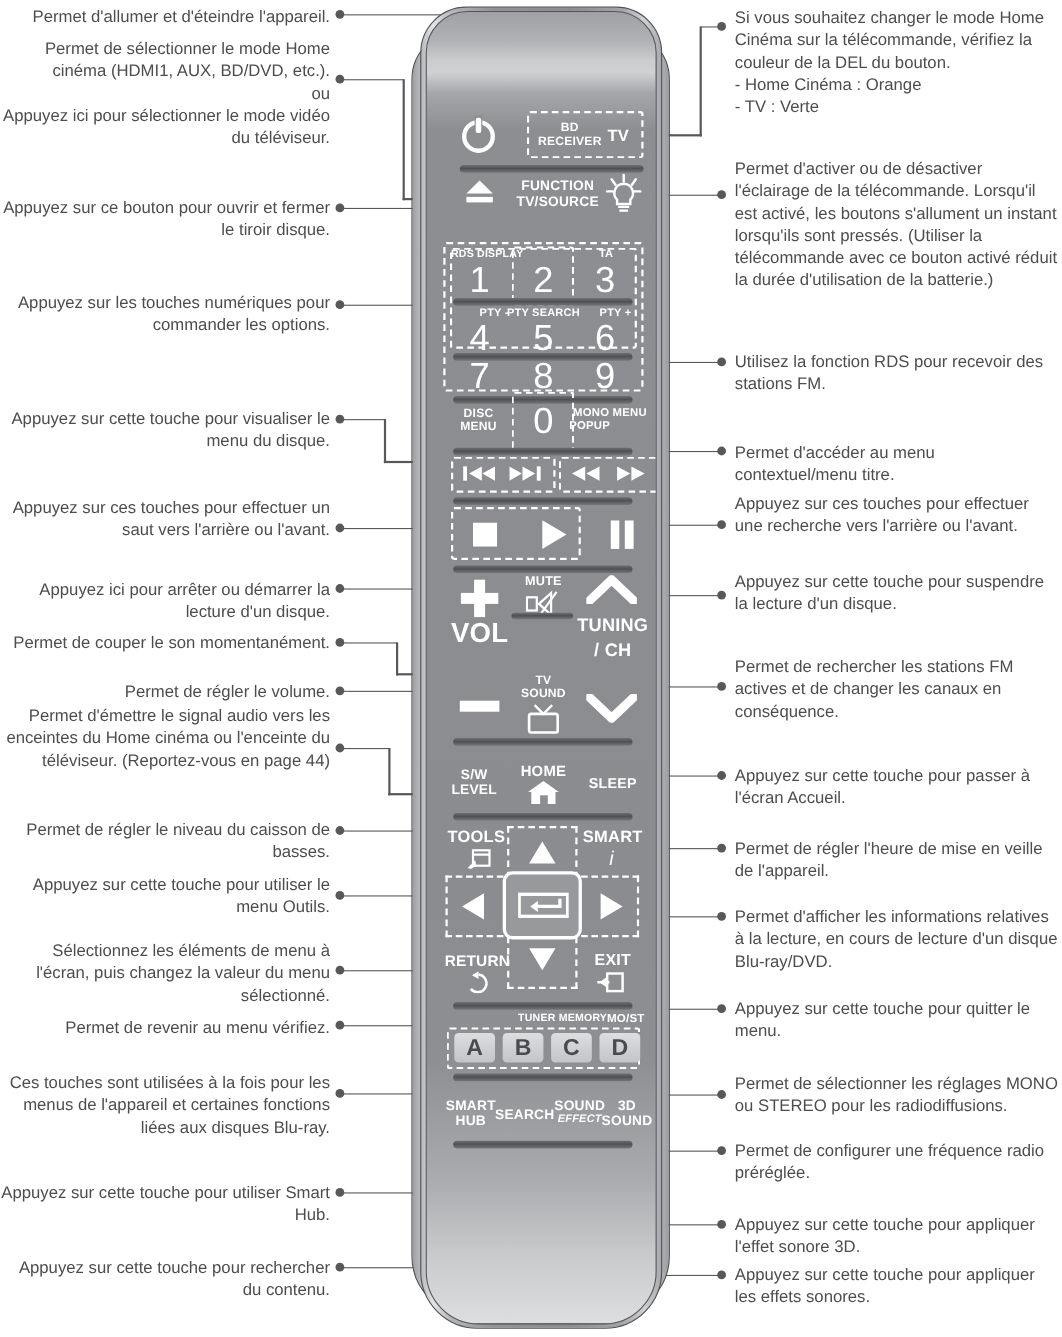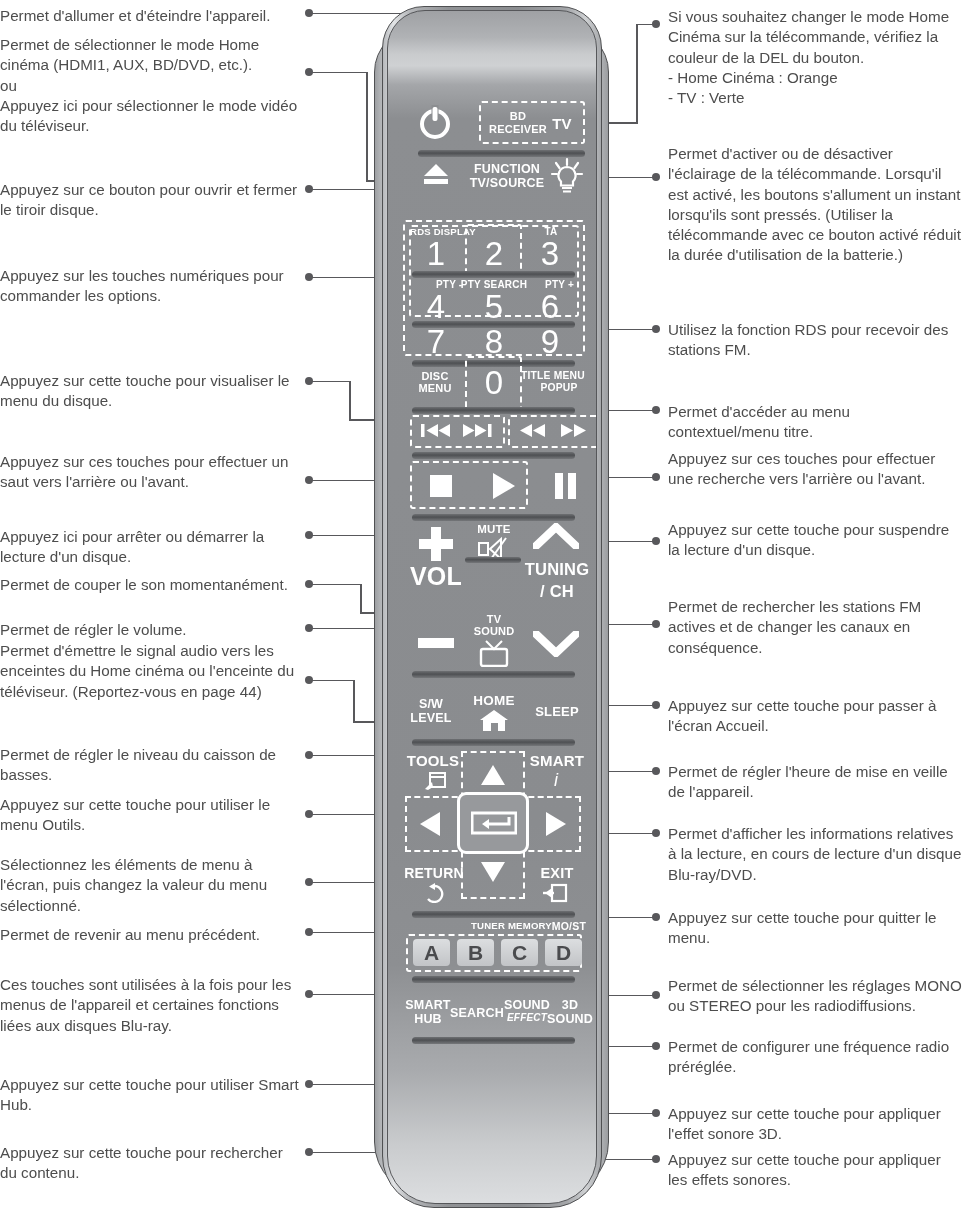--- a/index.html
+++ b/index.html
@@ -1,21 +1,21 @@
 <!DOCTYPE html>
 <html><head>
 <meta charset="utf-8">
 <style>
   html,body{margin:0;padding:0;background:#ffffff;}
   body{width:965px;height:1215px;position:relative;overflow:hidden;
        font-family:"Liberation Sans","DejaVu Sans",sans-serif;color:#4a4a4a;}
 
   
   .callout{position:absolute;font-size:15.2px;line-height:20.3px;color:#4d4d4d;}
-  .left{text-align:left;}
+  .left{text-align:right;}
   .right{text-align:left;}
 
   
   .ldot{position:absolute;width:8px;height:8px;border-radius:50%;background:#58585b;}
   .lline{position:absolute;background:#58585b;}
   .lh{height:1.6px;}
   .lv{width:1.6px;}
 
   
   #remote{position:absolute;left:374px;top:2px;width:233px;height:1205px;}
@@ -66,21 +66,21 @@
 <div class="callout left" style="left:0;top:266px;width:300px;">Appuyez sur les touches numériques pour commander les options.</div>
 <div class="callout left" style="left:0;top:371px;width:300px;">Appuyez sur cette touche pour visualiser le menu du disque.</div>
 <div class="callout left" style="left:0;top:452px;width:300px;">Appuyez sur ces touches pour effectuer un saut vers l'arrière ou l'avant.</div>
 <div class="callout left" style="left:0;top:527px;width:300px;">Appuyez ici pour arrêter ou démarrer la lecture d'un disque.</div>
 <div class="callout left" style="left:0;top:575px;width:300px;">Permet de couper le son momentanément.</div>
 <div class="callout left" style="left:0;top:620px;width:300px;">Permet de régler le volume.</div>
 <div class="callout left" style="left:0;top:641px;width:300px;">Permet d'émettre le signal audio vers les enceintes du Home cinéma ou l'enceinte du téléviseur. (Reportez-vous en page 44)</div>
 <div class="callout left" style="left:0;top:745px;width:300px;">Permet de régler le niveau du caisson de basses.</div>
 <div class="callout left" style="left:0;top:795px;width:300px;">Appuyez sur cette touche pour utiliser le menu Outils.</div>
 <div class="callout left" style="left:0;top:855px;width:300px;">Sélectionnez les éléments de menu à l'écran, puis changez la valeur du menu sélectionné.</div>
-<div class="callout left" style="left:0;top:925px;width:300px;">Permet de revenir au menu précédent.</div>
+<div class="callout left" style="left:0;top:925px;width:300px;">Permet de revenir au menu vérifiez.</div>
 <div class="callout left" style="left:0;top:975px;width:300px;">Ces touches sont utilisées à la fois pour les menus de l'appareil et certaines fonctions liées aux disques Blu-ray.</div>
 <div class="callout left" style="left:0;top:1075px;width:300px;">Appuyez sur cette touche pour utiliser Smart Hub.</div>
 <div class="callout left" style="left:0;top:1143px;width:300px;">Appuyez sur cette touche pour rechercher du contenu.</div>
 
 <div class="callout right" style="left:668px;top:7px;width:296px;white-space:pre-line;">Si vous souhaitez changer le mode Home Cinéma sur la télécommande, vérifiez la couleur de la DEL du bouton.
 - Home Cinéma : Orange
 - TV : Verte</div>
 <div class="callout right" style="left:668px;top:144px;width:297px;">Permet d'activer ou de désactiver l'éclairage de la télécommande. Lorsqu'il est activé, les boutons s'allument un instant lorsqu'ils sont pressés. (Utiliser la télécommande avec ce bouton activé réduit la durée d'utilisation de la batterie.)</div>
 <div class="callout right" style="left:668px;top:320px;width:290px;">Utilisez la fonction RDS pour recevoir des stations FM.</div>
 <div class="callout right" style="left:668px;top:402px;width:290px;">Permet d'accéder au menu contextuel/menu titre.</div>
@@ -273,22 +273,22 @@
 
     <div class="bigdigit" style="left:24px;top:314px;width:48px;">7</div>
     <div class="bigdigit" style="left:82px;top:314px;width:48px;">8</div>
     <div class="bigdigit" style="left:138px;top:314px;width:48px;">9</div>
     <div class="ridge" style="left:24px;top:349px;width:163px;"></div>
 
     <div class="dash" style="left:77px;top:345px;width:57px;height:56px;"></div>
     <div class="lbl" style="left:20px;top:360px;width:54px;font-size:11px;">DISC</div>
     <div class="lbl" style="left:20px;top:372px;width:54px;font-size:11px;">MENU</div>
     <div class="bigdigit" style="left:82px;top:355px;width:48px;">0</div>
-    <div class="lbl" style="left:133px;top:360px;width:62px;font-size:10.3px;">TITLE MENU</div>
-    <div class="lbl" style="left:140px;top:372px;width:62px;font-size:10.3px;">POPUP</div>
+    <div class="lbl" style="left:133px;top:360px;width:62px;font-size:10.3px;">MONO MENU</div>
+    <div class="lbl" style="left:117px;top:372px;width:62px;font-size:10.3px;">POPUP</div>
     <div class="ridge" style="left:24px;top:396px;width:163px;"></div>
 
     <div class="dash" style="left:22px;top:404px;width:95px;height:33px;"></div>
     <div class="dash" style="left:120px;top:404px;width:92px;height:33px;"></div>
     <div class="glyph" style="left:33px;top:412px;width:30px;height:15px;">
       <svg width="30" height="15" viewBox="0 0 30 15">
           <rect x="0" y="1" width="3.5" height="13" fill="#fff"></rect>
           <polygon points="17,1 17,14 5.5,7.5" fill="#fff"></polygon>
           <polygon points="29,1 29,14 17.5,7.5" fill="#fff"></polygon>
         </svg>

